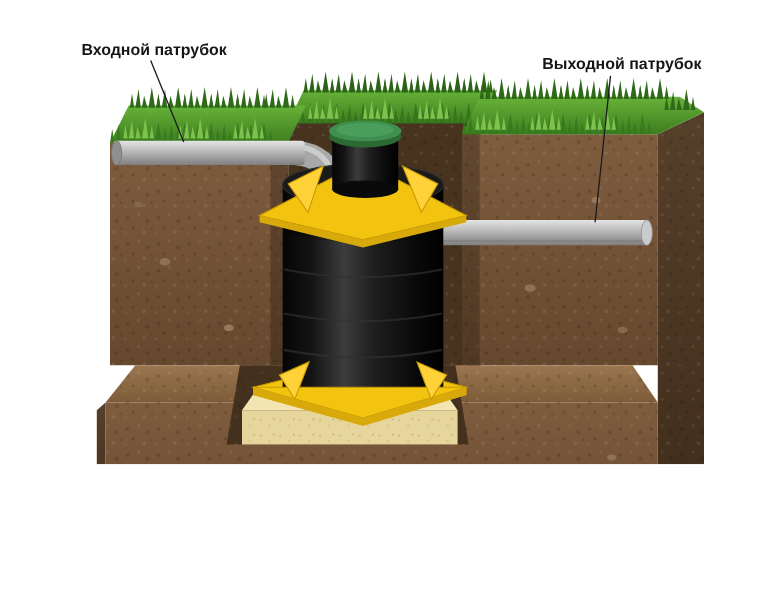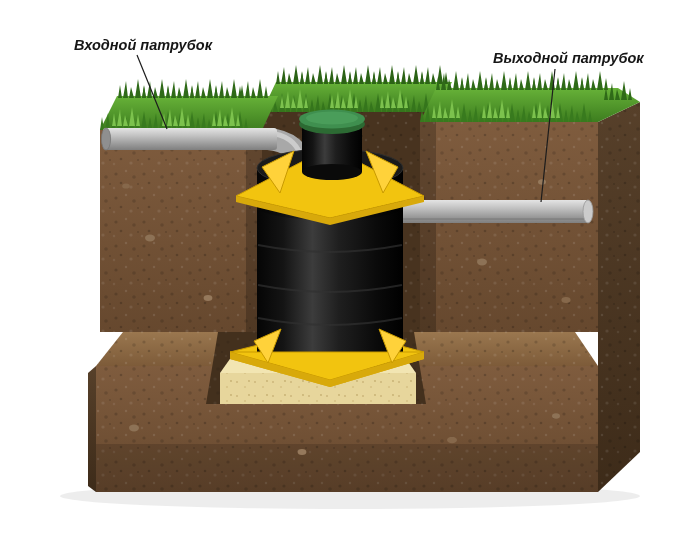--- a/index.html
+++ b/index.html
@@ -1,23 +1,22 @@
 <!DOCTYPE html>
 <html><head>
 <meta charset="utf-8">
 <title>Diagram</title>
 <style>
   html,body{margin:0;padding:0;background:#ffffff;}
   .canvas{
     position:relative;
-    width:700px;height:560px;
+    width:700px;height:422px;
     background:#ffffff;
     overflow:hidden;
     font-family:"Liberation Sans", sans-serif;
-    font-style:italic;
   }
   .scene{position:absolute;left:0;top:0;}
   .lbl{
     font-family:"Liberation Sans", sans-serif;
     font-weight:700;
     font-size:14.5px;
     fill:#161616;
   }
 </style>
 </head>

